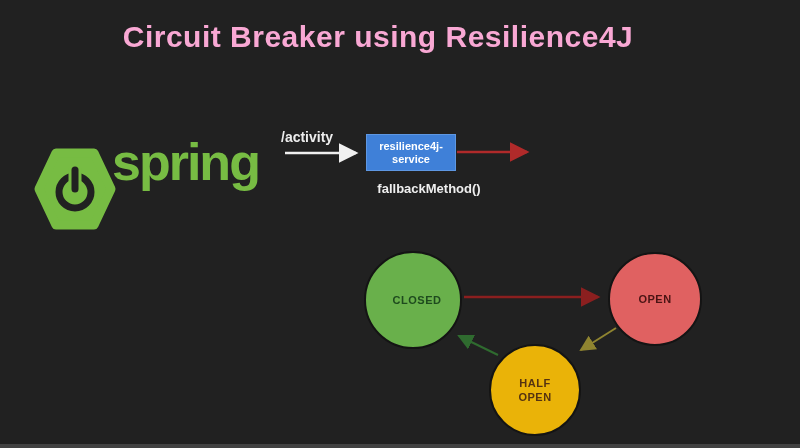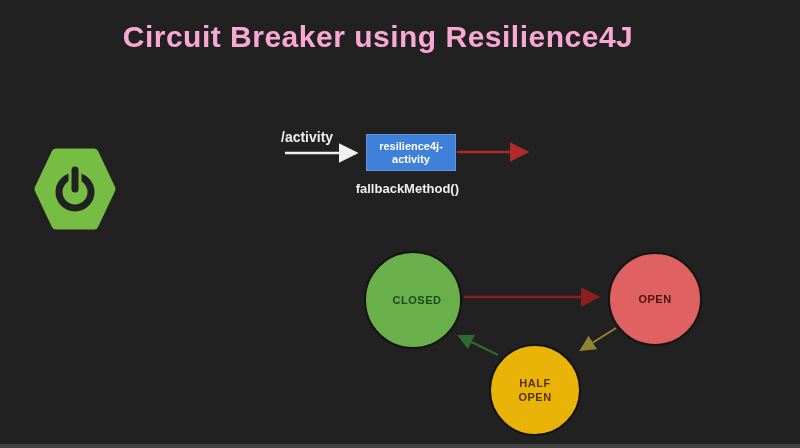--- a/index.html
+++ b/index.html
@@ -38,21 +38,21 @@
     box-sizing:border-box; border:1px solid #5e97e2;
   }
   .api-box {
     position:absolute; left:536px; top:136px; width:110px; height:33px;
     background:#c3c3c3; color:#1d1d1d;
     display:flex; align-items:center; justify-content:center;
     font-size:13px; font-weight:700;
     box-sizing:border-box; border:1px solid #989898;
   }
   .fallback-label {
-    position:absolute; left:339px; top:181px; width:120px; text-align:right;
+    position:absolute; left:369px; top:181px; width:120px; text-align:center;
     color:#efefef; font-size:13px; font-weight:700;
   }
 
   
   .state {
     position:absolute; border-radius:50%;
     display:flex; align-items:center; justify-content:center;
     box-sizing:border-box; border:2px solid #141414;
   }
   .state-label {
@@ -89,28 +89,29 @@
   <div>
     <svg class="logo-hex" width="82" height="88" viewBox="0 0 82 88">
       <polygon class="hex-shape" points="22,9 60,9 77,45 60,81 22,81 5,45" style="fill: rgb(119, 188, 67);"></polygon>
       <g>
         <circle class="power-ring" cx="41" cy="48" r="16"></circle>
         <line class="power-mask" x1="41" y1="24" x2="41" y2="41" style="stroke: rgb(119, 188, 67);"></line>
         <line class="power-stem" x1="41" y1="26" x2="41" y2="45"></line>
       </g>
     </svg>
     <div class="brand" style="color: rgb(119, 188, 67);">
+      <span>spring</span>
     </div>
   </div>
 
   <div class="endpoint-label">/activity</div>
 
   <div class="service-box" style="background: rgb(63, 128, 216);">
     <span>resilience4j-</span>
-    <span>activity</span>
+    <span>service</span>
   </div>
 
 
   <div class="fallback-label">fallbackMethod()</div>
 
   <div class="state" id="state-closed" style="background: rgb(105, 176, 75);">
     <span class="state-label" style="color: rgb(30, 74, 30); margin-left: 8px;">CLOSED</span>
   </div>
   <div class="state" id="state-open" style="background: rgb(224, 97, 97);">
     <span class="state-label" style="color: rgb(74, 20, 20);">OPEN</span>

